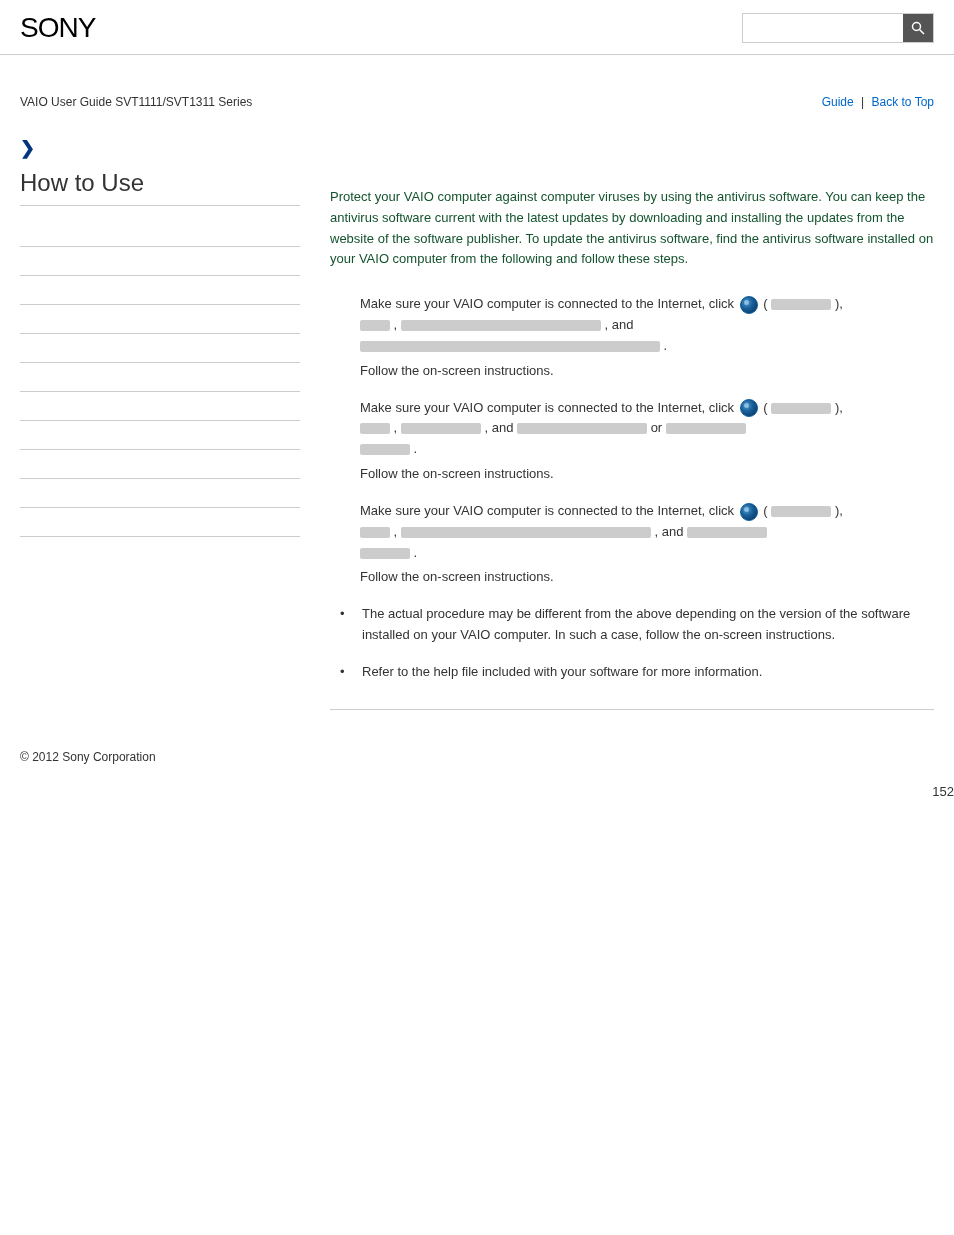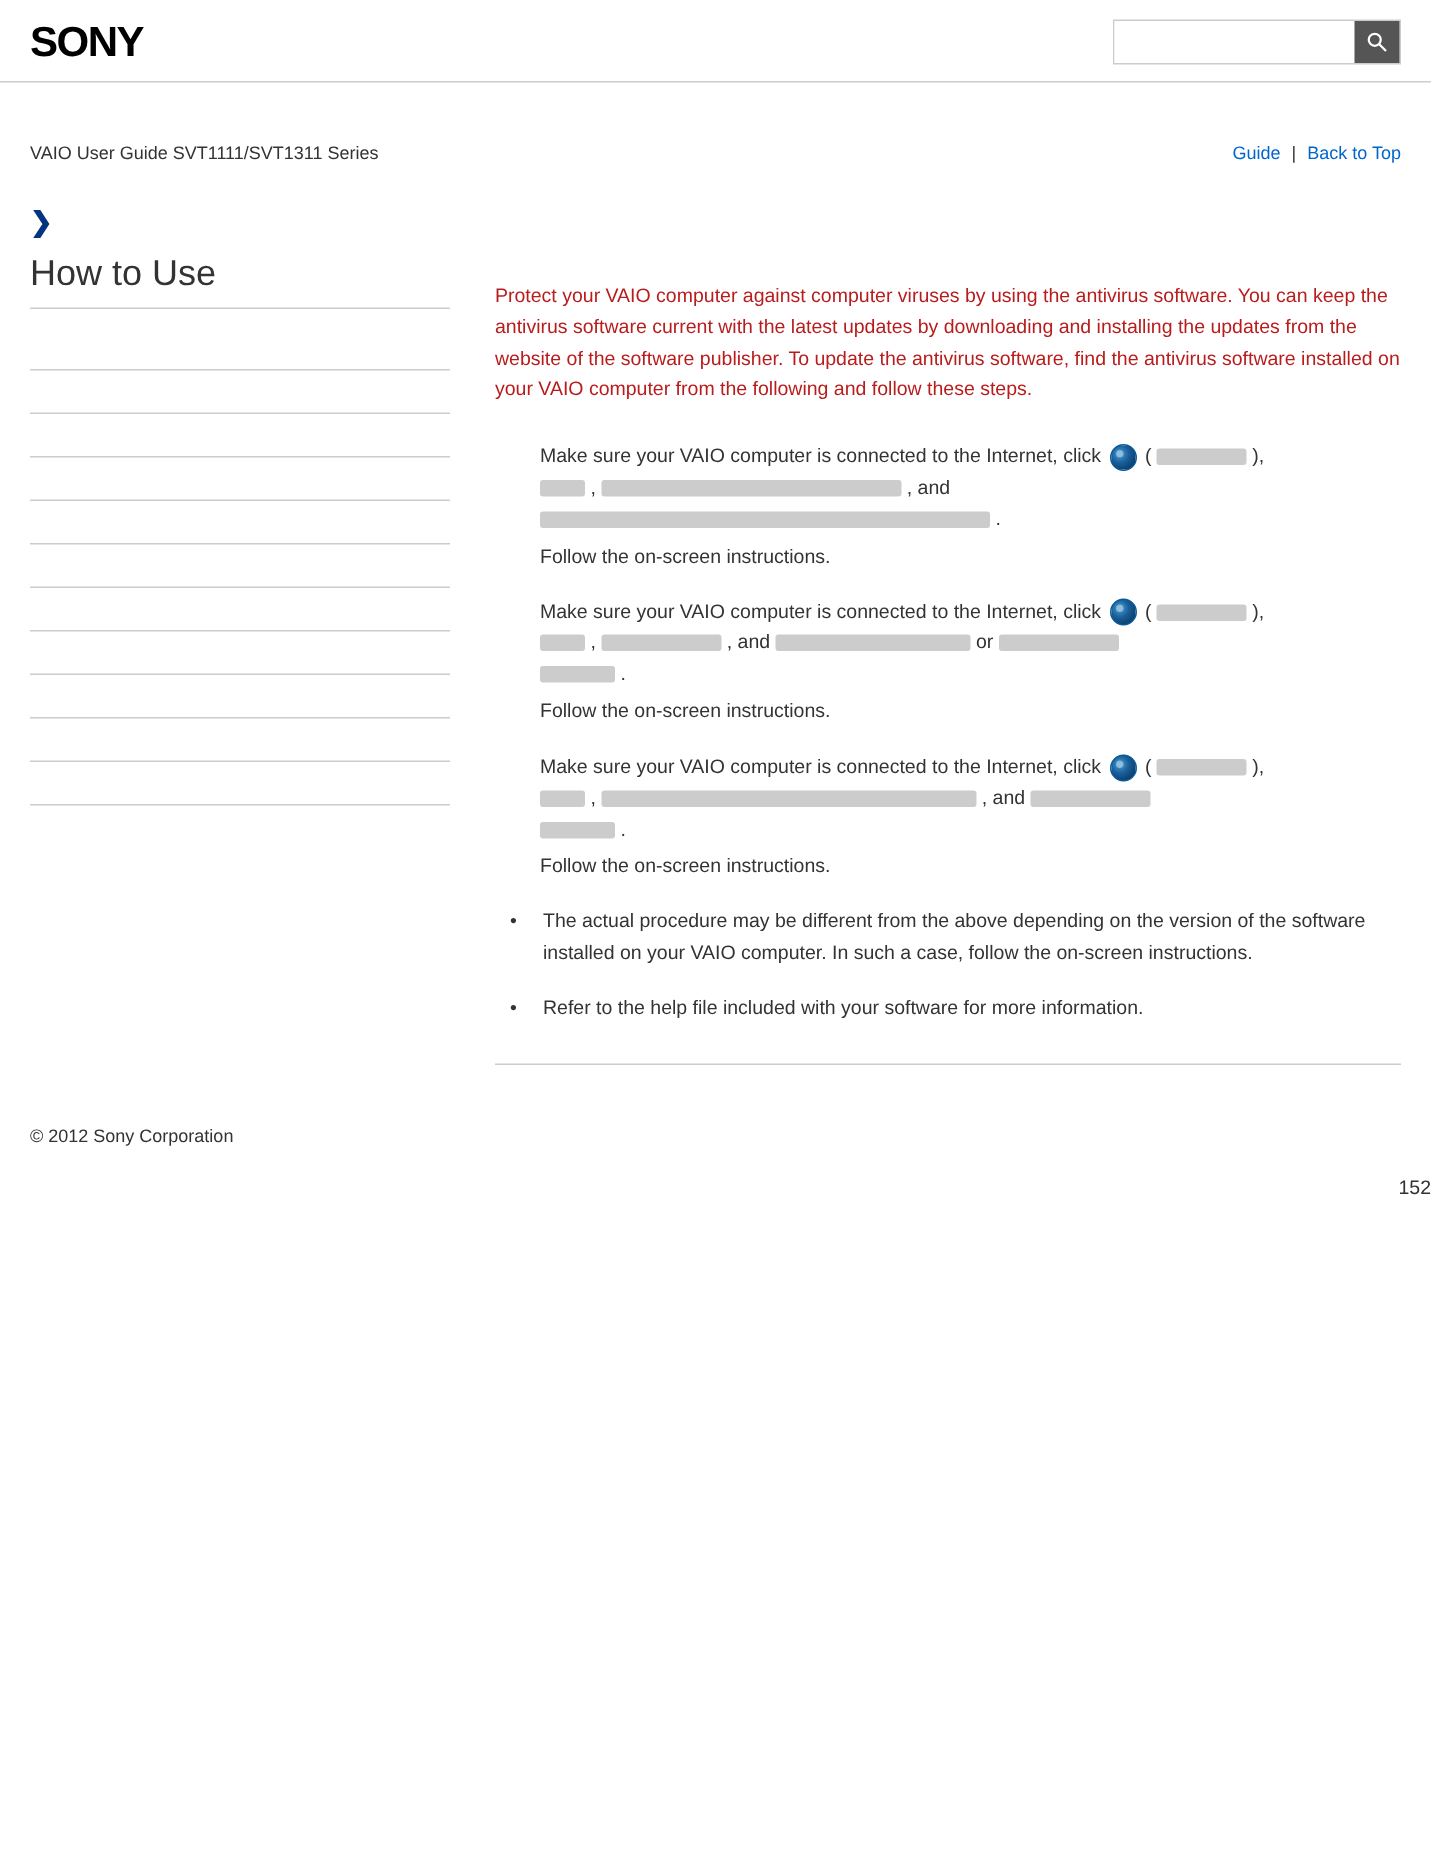--- a/index.html
+++ b/index.html
@@ -15,21 +15,21 @@
     
     .header {
       display: flex;
       align-items: center;
       justify-content: space-between;
       padding: 12px 20px 10px 20px;
       border-bottom: 1px solid #ccc;
     }
     .sony-logo {
       font-size: 28px;
-      font-weight: 700;
+      font-weight: 400;
       font-family: Arial Black, Arial, sans-serif;
       letter-spacing: -1px;
       color: #000;
     }
     .search-box {
       display: flex;
       align-items: center;
       border: 1px solid #ccc;
     }
     .search-input {
@@ -115,21 +115,21 @@
     .main-content {
       flex: 1;
       padding-top: 60px;
       padding-left: 10px;
     }
 
     .intro-text {
       font-size: 13px;
       line-height: 1.6;
       margin-bottom: 24px;
-      color: #b91c1c;
+      color: #14532d;
     }
 
     .step-block {
       margin-bottom: 20px;
       padding-left: 30px;
     }
     .step-text {
       font-size: 13px;
       line-height: 1.6;
       color: #333;

